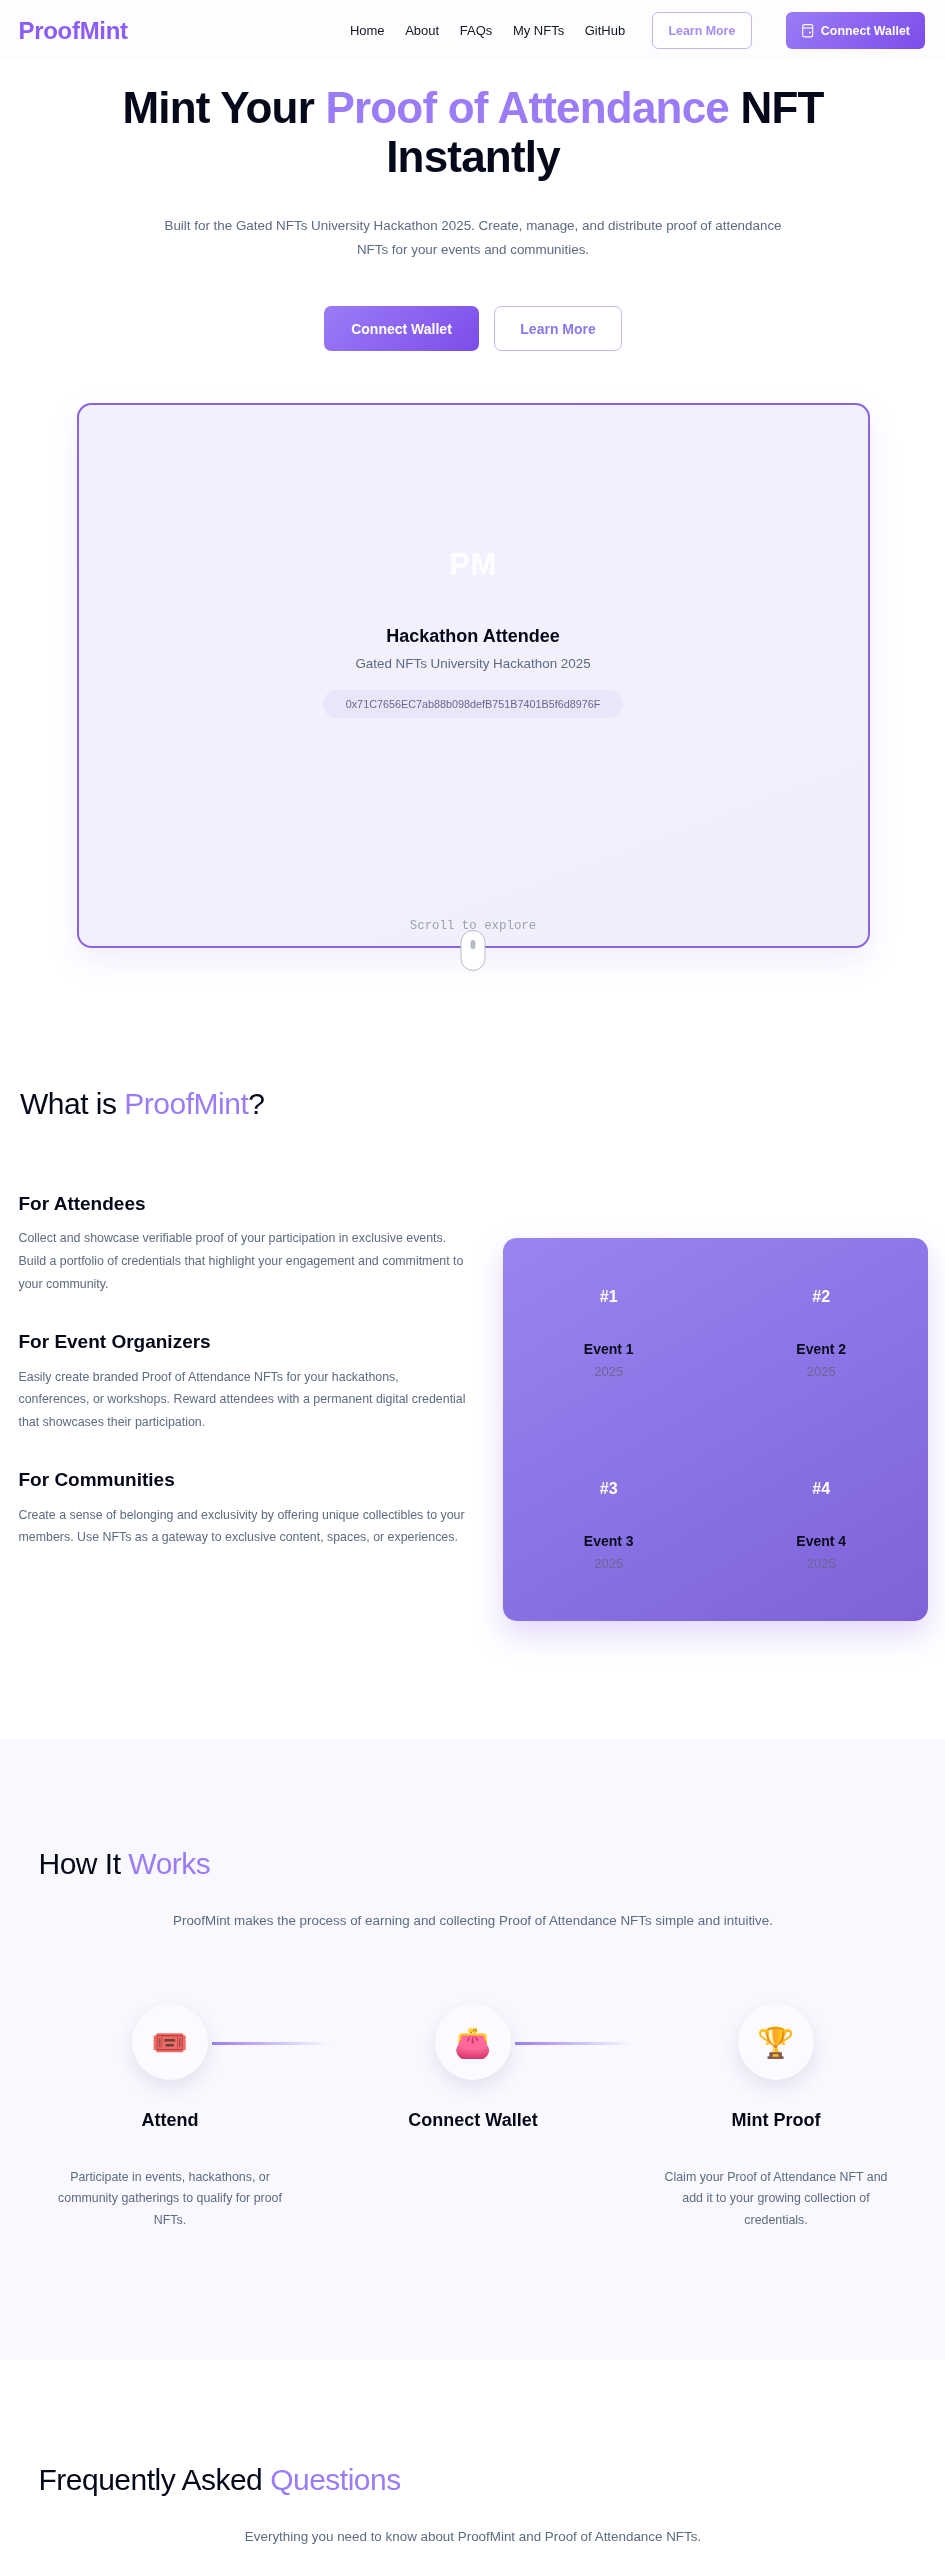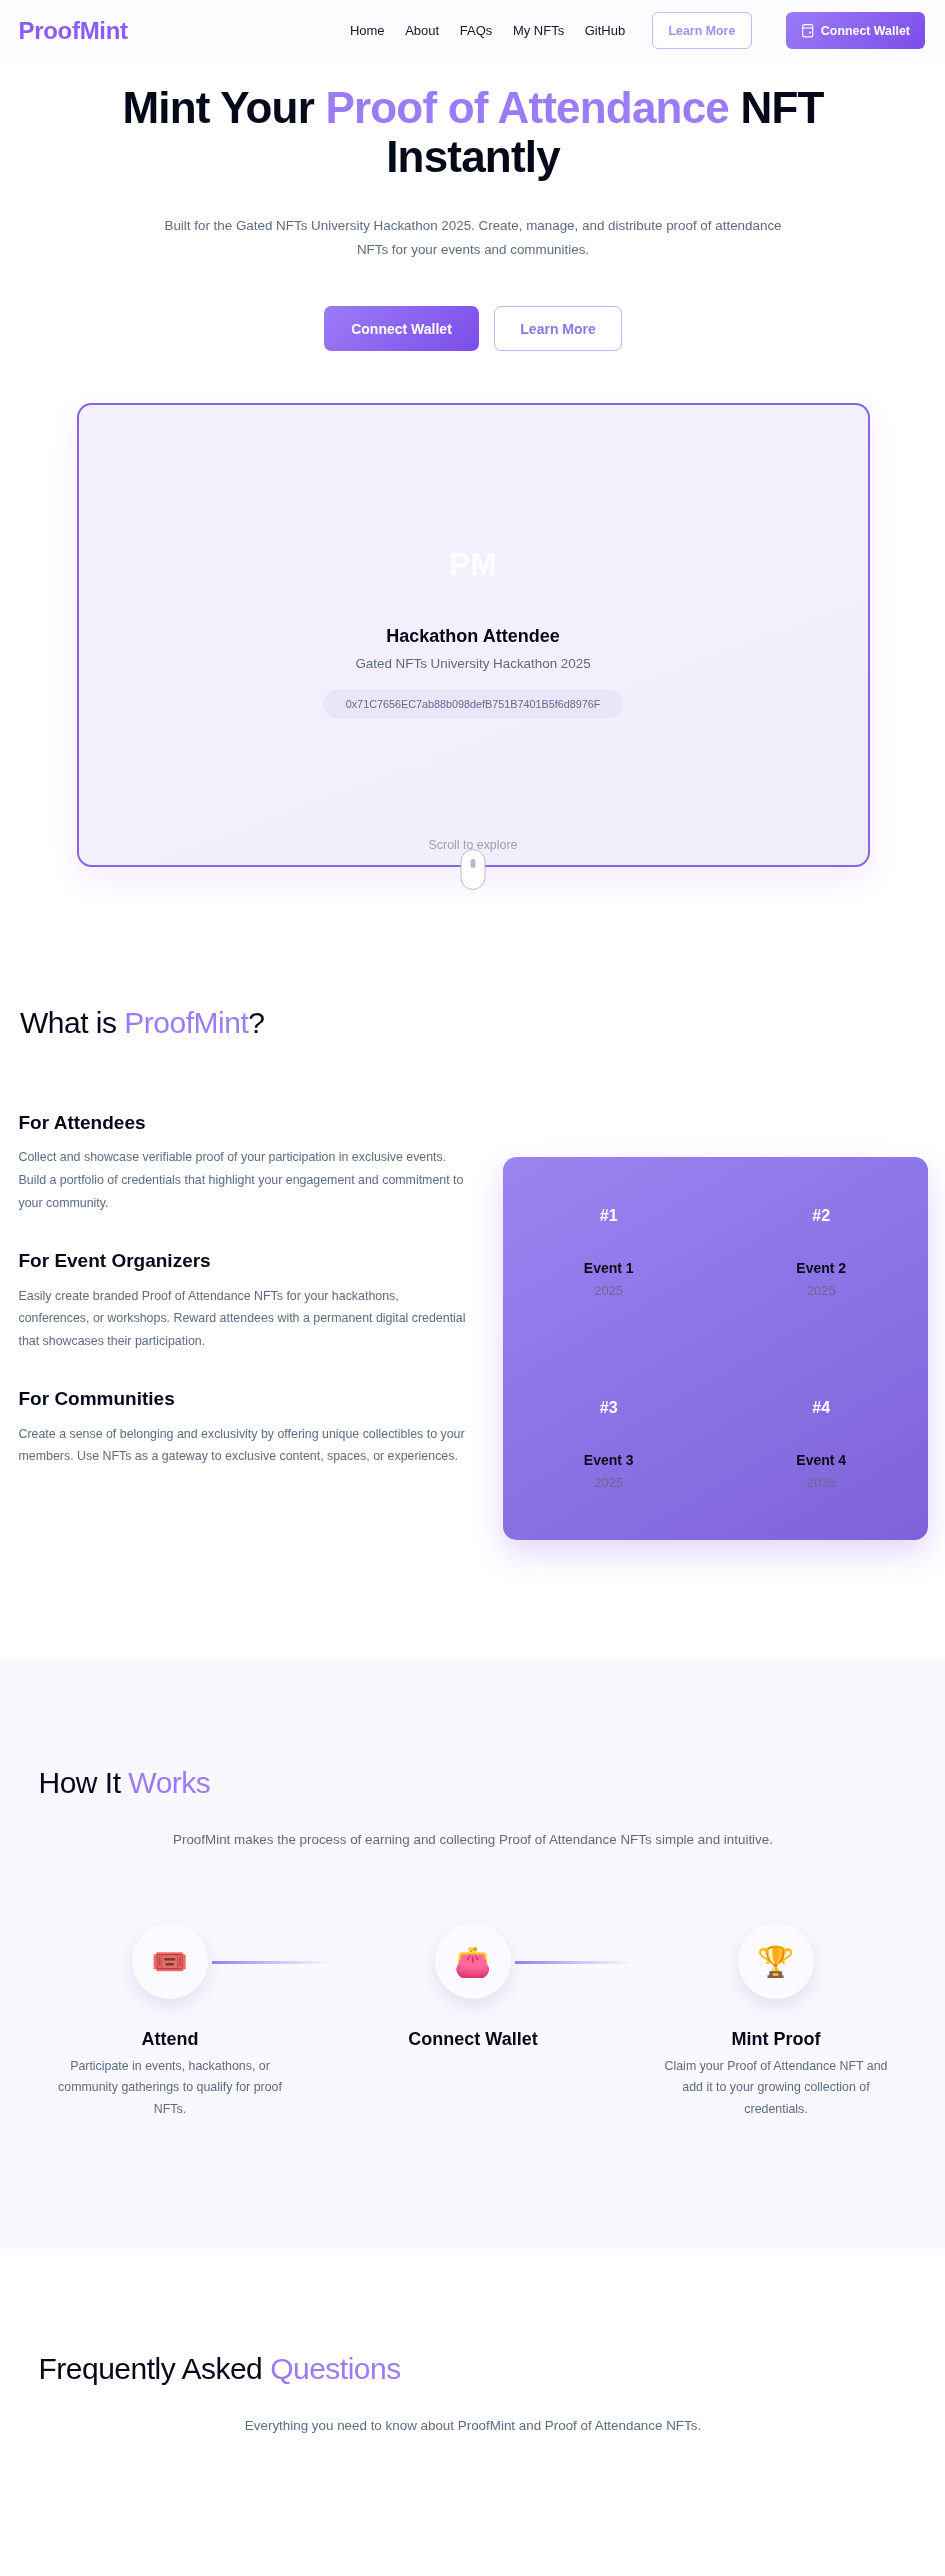--- a/index.html
+++ b/index.html
@@ -109,21 +109,21 @@
     height: 45px;
     padding: 0 25px;
     font-size: 14px;
     border-radius: 7.2px;
   }
 
   
   .nft-wrap { margin-top: 52px; display: flex; justify-content: center; }
   .nft-card {
     width: 793px;
-    height: 464px;
+    height: 545px;
     border: 2.1px solid #8b63e0;
     border-radius: 14.4px;
     background: linear-gradient(160deg, #f4f1fe 0%, #f3f0fd 55%, #f1eefc 100%);
     position: relative;
     display: flex;
     flex-direction: column;
     align-items: center;
     justify-content: center;
     box-shadow: 0 12.4px 31px rgba(124,77,234,.10);
   }
@@ -141,21 +141,21 @@
   .nft-addr {
     position: absolute;
     top: 285px;
     background: #eae6f9;
     border-radius: 515px;
     padding: 8.2px 23px;
     font-size: 10.8px;
     color: #6c6590;
     font-family: "Liberation Sans", sans-serif;
   }
-  .nft-scroll { position: absolute; bottom: 13.4px; font-size: 12.4px; color: #9aa2b4; }
+  .nft-scroll { position: absolute; bottom: 13.4px; font-size: 12.4px; color: #9aa2b4; font-family: Liberation Mono, monospace; }
   .mouse-hint {
     position: absolute;
     left: 50%;
     transform: translateX(-50%);
     bottom: -25px;
     width: 25px;
     height: 41px;
     border: 1.5px solid #b4bcc9;
     border-radius: 13.4px;
     background: #ffffff;
@@ -245,21 +245,21 @@
     position: absolute;
     top: 38px;
     left: 193px;
     width: 117px;
     height: 2.6px;
     background: linear-gradient(90deg, #9b7cf6 0%, rgba(155,124,246,0) 100%);
     z-index: 1;
   }
   .step h3 { font-size: 18px; font-weight: 800; margin-top: 30px; color: #06091a; }
   .step p {
-    margin: 6px auto 0;
+    margin: 36px auto 0;
     max-width: 242px;
     font-size: 12.4px;
     line-height: 1.72;
     color: #5d6b82;
   }
 
   
   .faq { background: #ffffff; padding: 103px 18.5px 98px; }
 </style>
 </head>

